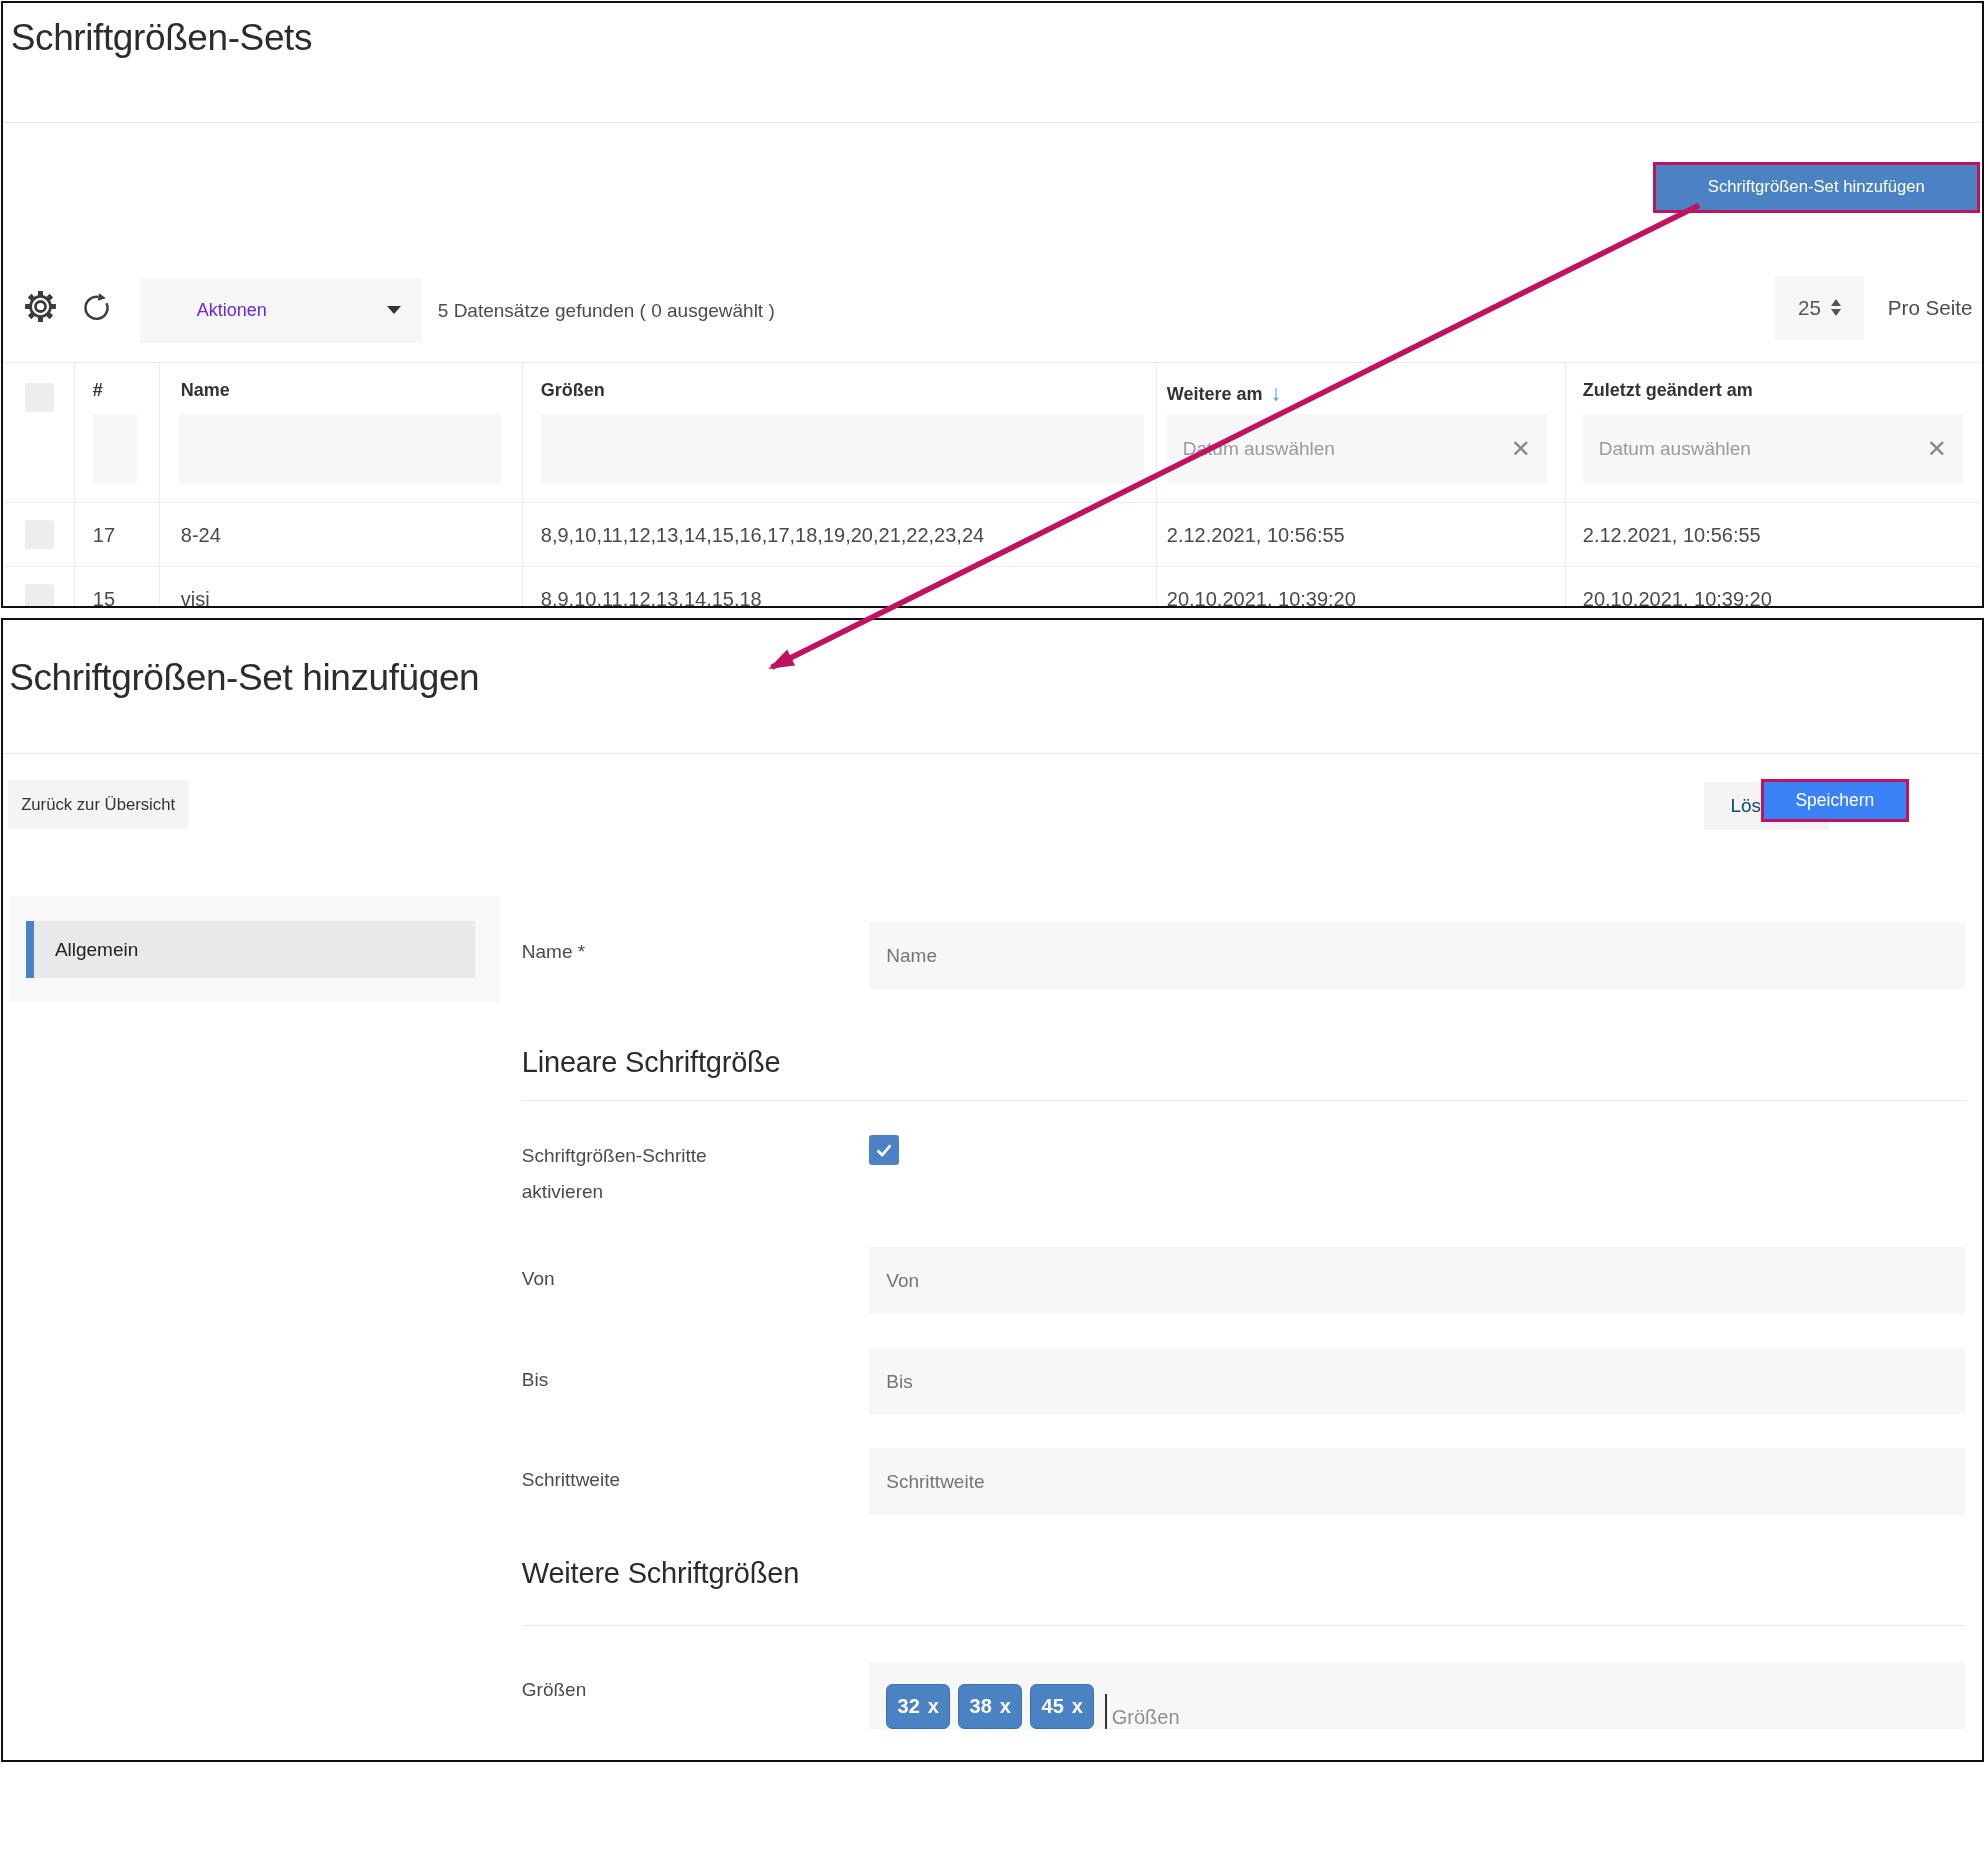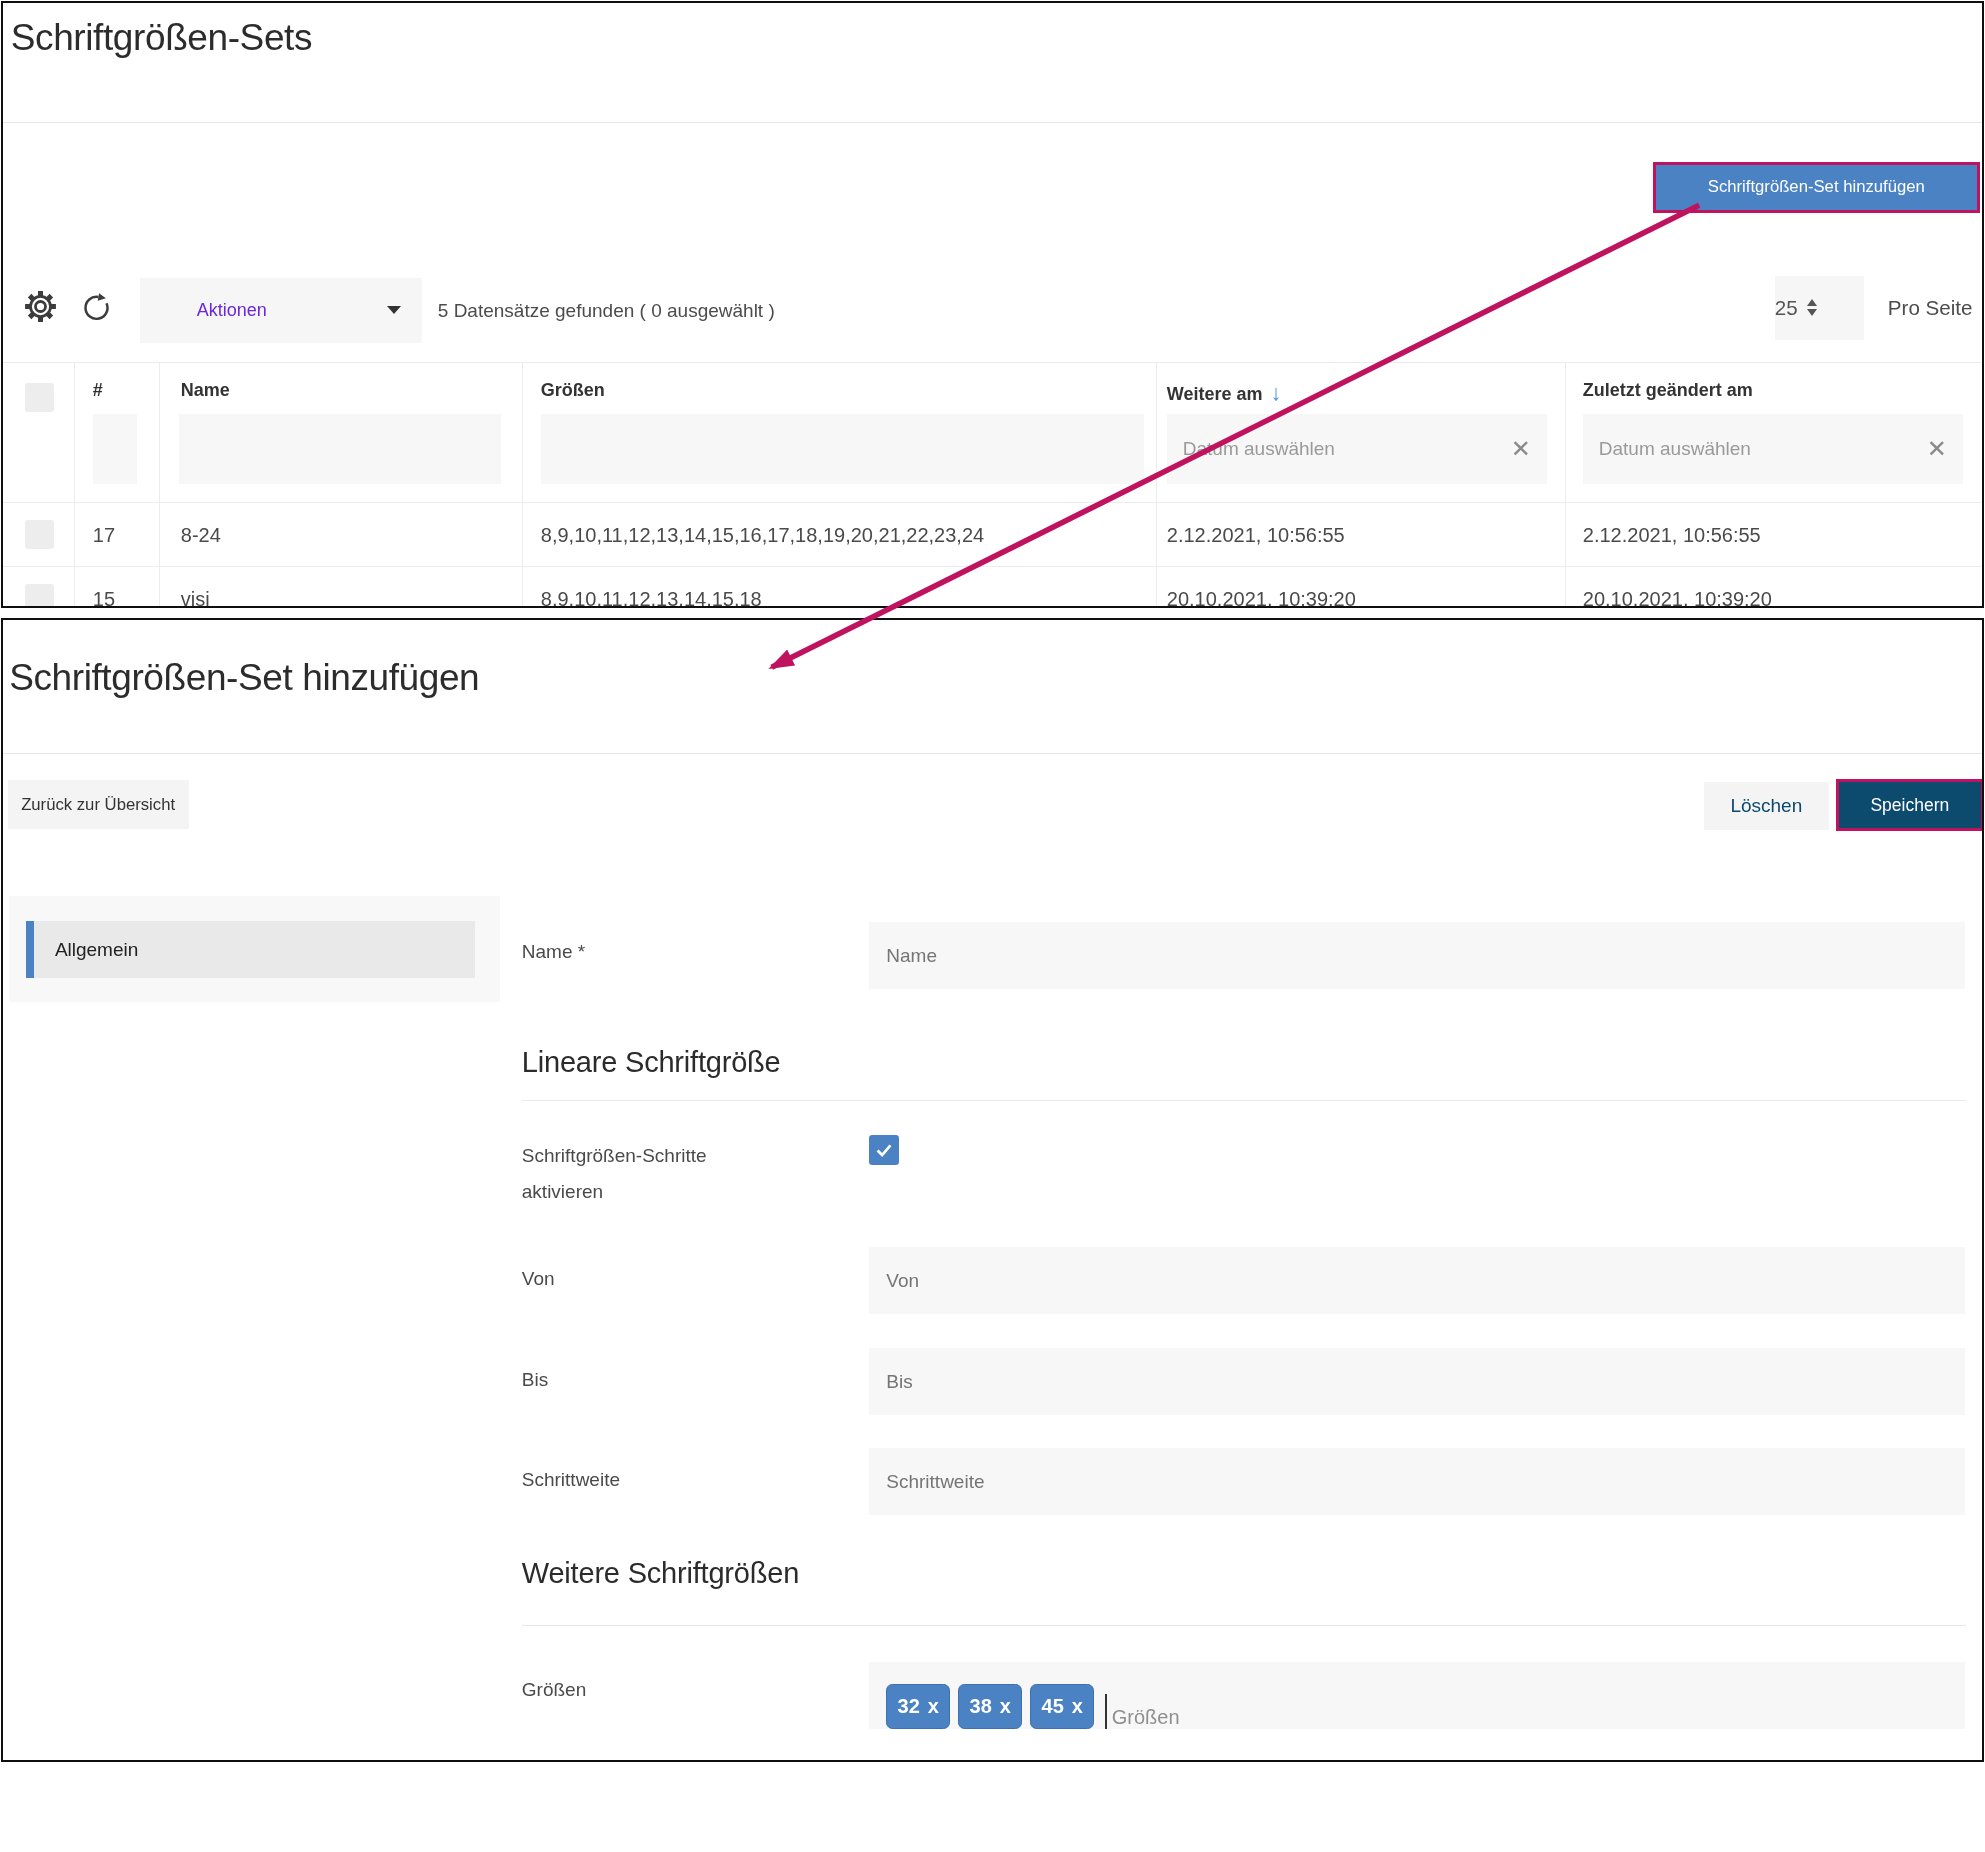--- a/index.html
+++ b/index.html
@@ -25,21 +25,21 @@
   #gear-btn{left:19px;top:285px;width:37px;height:37px;cursor:pointer;}
   #refresh-btn{left:77px;top:287px;width:33px;height:33px;cursor:pointer;}
   #actions-dd{left:137px;top:275px;width:282px;height:65px;background:#f6f6f6;
               display:flex;align-items:center;cursor:pointer;box-sizing:border-box;
               padding:0 20.6px 0 49px;}
   #actions-dd .lbl{font-size:18px;color:#6d28d9;flex:1;margin-left:8px;}
   .caret-down{width:0;height:0;border-left:7.1px solid transparent;border-right:7.1px solid transparent;
               border-top:8.7px solid #333;}
   #results-text{left:435px;top:275px;height:65px;line-height:65px;font-size:19px;color:#4c4c4c;}
   #pagesize{left:1772px;top:273px;width:89px;height:64px;background:#f6f6f6;display:flex;
-            align-items:center;gap:9.5px;cursor:pointer;}
+            align-items:center;justify-content:center;gap:9.5px;cursor:pointer;}
   #pagesize .val{font-size:20.6px;color:#555;}
   .spin{display:flex;flex-direction:column;gap:3.2px;}
   .tri-up{width:0;height:0;border-left:5.6px solid transparent;border-right:5.6px solid transparent;
           border-bottom:7.1px solid #555;}
   .tri-down{width:0;height:0;border-left:5.6px solid transparent;border-right:5.6px solid transparent;
             border-top:7.1px solid #555;}
   #perpage{left:1885px;top:273px;height:64px;line-height:64px;font-size:20.6px;color:#4c4c4c;}
 
   
   #thead{left:0;top:359px;width:1978px;height:141px;border-top:0.8px solid #ececec;
@@ -61,21 +61,21 @@
   .trow .cbox{top:17.5px;}
   .cx0{left:22px;} .cx1{left:90px;} .cx2{left:178px;} .cx3{left:538px;} .cx4{left:1164px;} .cx5{left:1580px;}
 
   
   #p2-title{left:6.4px;top:37px;font-size:37px;}
   #p2-div1{top:133px;}
   .gbtn{position:absolute;display:flex;align-items:center;justify-content:center;
         background:#f4f4f4;border:none;font-family:inherit;font-size:16.7px;color:#333;cursor:pointer;}
   #back-btn{left:4.8px;top:160px;width:181px;height:49px;}
   #delete-btn{left:1701px;top:162px;width:125px;height:48px;color:#0c4a6e;font-size:19px;}
-  #save-btn{left:1833px;top:159px;width:148px;height:52px;background:#0c4a6e;
+  #save-btn{left:1758px;top:159px;width:148px;height:43px;background:#3b82f6;
             border:3.2px solid #c0135f;box-sizing:border-box;color:#fff;font-size:17.5px;
             display:flex;align-items:center;justify-content:center;cursor:pointer;font-family:inherit;}
   #sidebar{left:6.4px;top:276px;width:491px;height:106px;background:#f8f8f8;}
   #sidebar-item{position:absolute;left:16.7px;top:24.6px;width:449px;height:57px;background:#e9e9e9;
                 cursor:pointer;}
   #sidebar-item .bar{position:absolute;left:0;top:0;width:8px;height:57px;background:#4a82c3;}
   #sidebar-item .txt{position:absolute;left:29px;top:0;height:57px;line-height:57px;
                      font-size:19px;color:#222;}
   .flabel{position:absolute;left:519px;font-size:19px;color:#4a4a4a;}
   .ftext{position:absolute;left:866px;width:1096px;height:67px;background:#f7f7f7;border:none;

